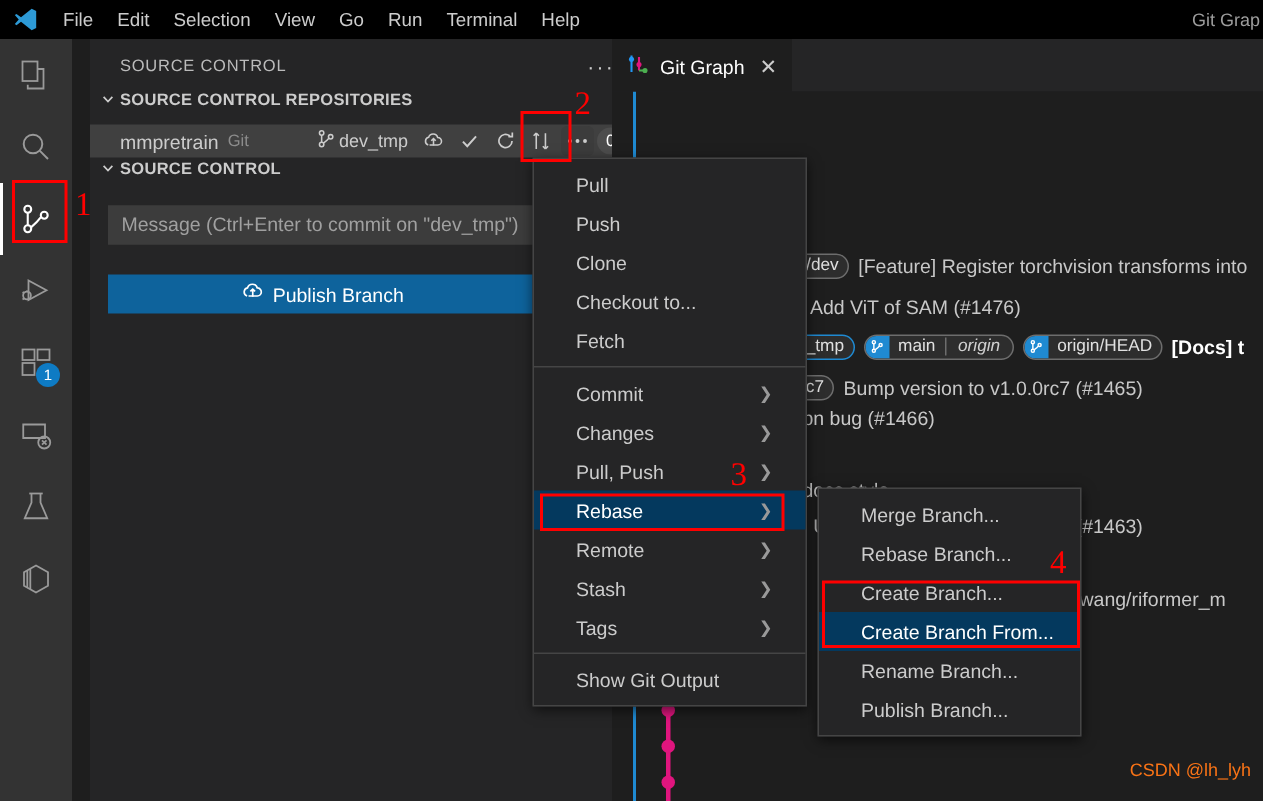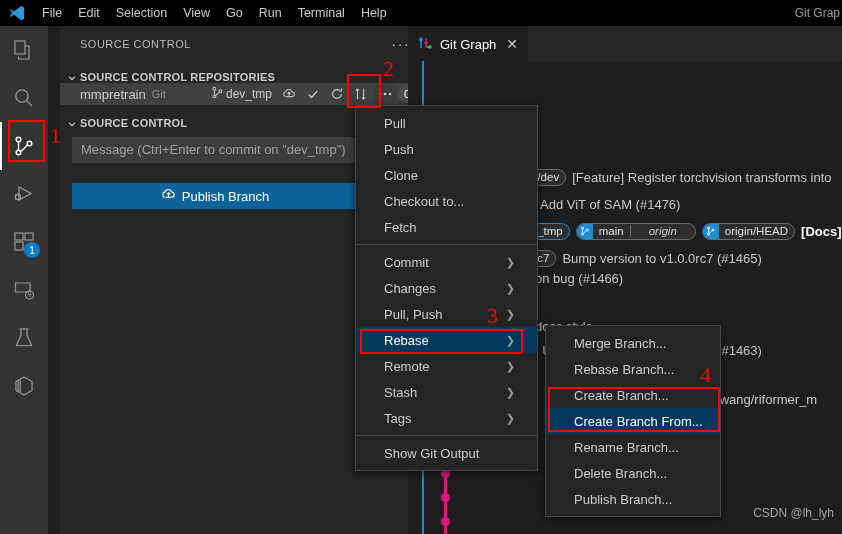--- a/index.html
+++ b/index.html
@@ -56,21 +56,21 @@
     background: #252526;
   }
   .sidebar-title {
     height: 35px; display: flex; align-items: center; justify-content: space-between;
     padding: 0 10px 0 20px;
     font-size: 11px; letter-spacing: 0.5px; color: #bbbbbb; text-transform: uppercase;
   }
   .sidebar-title .dots { color: #cccccc; font-size: 14px; letter-spacing: 1.5px; }
 
   .section-header {
-    height: 22px; display: flex; align-items: flex-end;
+    height: 22px; display: flex; align-items: flex-start;
     padding-left: 4px; font-size: 11px; font-weight: bold; color: #cccccc;
     letter-spacing: 0.2px;
   }
   .chev { width: 16px; display:flex; align-items:center; justify-content:center; }
 
   .repo-row {
     height: 22px; display: flex; align-items: center;
     background: #404040; padding-left: 20px; position: relative;
   }
   .repo-name { font-size: 13px; color: #cccccc; }
@@ -131,33 +131,33 @@
     display: inline-flex; align-items: center; height: 17px;
     border-radius: 9px; border: 1px solid #6d6d6d; background: #2d2d2d;
     font-size: 11.5px; color: #e0e0e0; margin-right: 6px; overflow: hidden;
   }
   .chip.head { border-color: #1f8ad2; }
   .chip .chip-ico {
     background: #1f8ad2; color: #ffffff; width: 16px; height: 100%;
     display: inline-flex; align-items: center; justify-content: center; font-size: 10px;
   }
   .chip .chip-txt { padding: 0 6px; }
-  .chip .chip-sep { border-left: 1px solid #6d6d6d; padding: 0 18px; font-style: italic; color: #d0d0d0; }
+  .chip .chip-sep { border-left: 1px solid #6d6d6d; padding: 0 8px; font-style: italic; color: #d0d0d0; }
 
   .graph-line {
     position: absolute; width: 2px; background: #1f8ad2;
   }
   .graph-line.pink { background: #e0157e; width: 3px; }
   .node {
     position: absolute; width: 9px; height: 9px; border-radius: 50%;
     background: #e0157e;
   }
 
   .watermark {
-    position: absolute; right: 8px; bottom: 14px; font-size: 12px; color: #a3a3a3;
+    position: absolute; right: 8px; bottom: 14px; font-size: 12px; color: #f97316;
   }
 
   
   .ctxmenu {
     position: absolute; background: #252526; border: 1px solid #454545;
     box-shadow: 0 2px 8px rgba(0,0,0,0.6); padding: 4px 0;
     font-size: 13px; color: #cccccc;
   }
   .ctxitem {
     height: 26px; display: flex; align-items: center; justify-content: space-between;
@@ -528,23 +528,20 @@
     <div class="ctxitem">
       <span>Create Branch...</span>
     </div>
     <div class="ctxitem selected">
       <span>Create Branch From...</span>
     </div>
     <div class="ctxitem">
       <span>Rename Branch...</span>
     </div>
     <div class="ctxitem">
-      <span>Delete Branch...</span>
-    </div>
-    <div class="ctxitem">
       <span>Publish Branch...</span>
     </div>
   </div>
 
   <div class="annot-box" style="left:8px; top:120px; width:37px; height:42px;"></div>
   <div class="annot-num" style="left:50px; top:125px;">1</div>
 
   <div class="annot-box" style="left:347px; top:74px; width:34px; height:34px;"></div>
   <div class="annot-num" style="left:383px; top:58px;">2</div>
 

